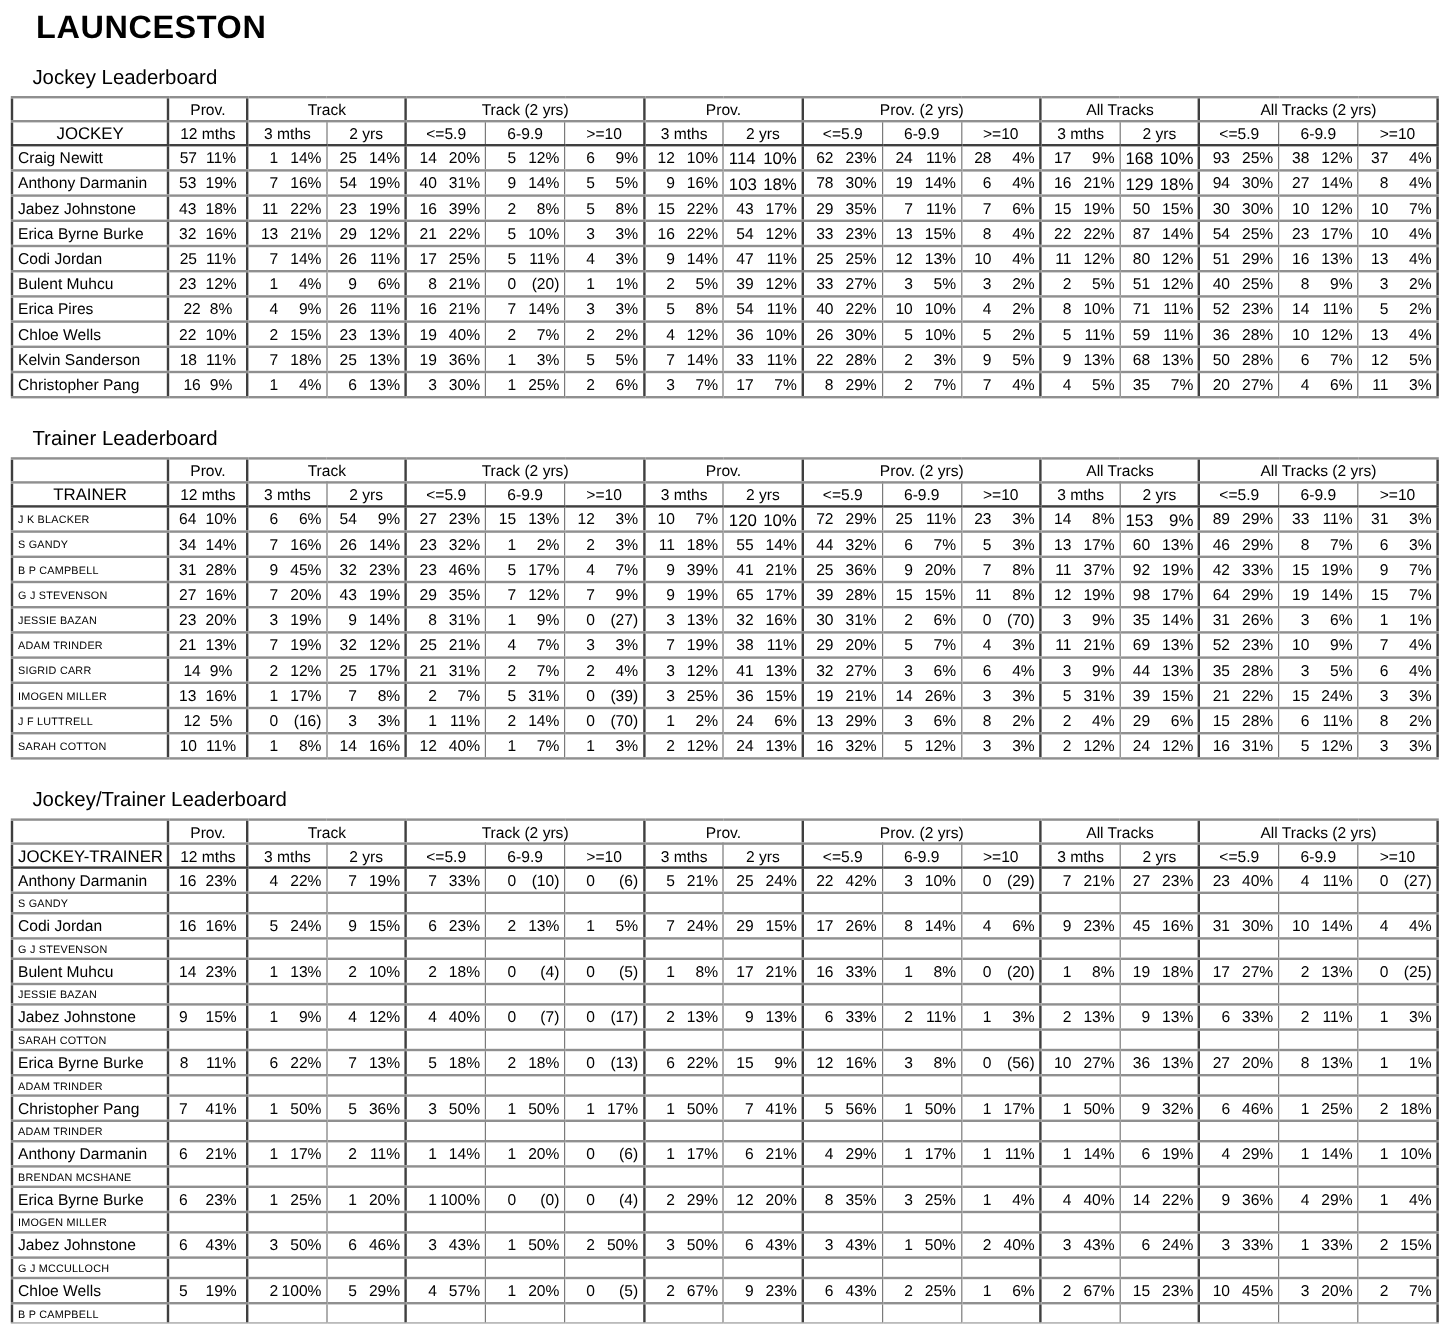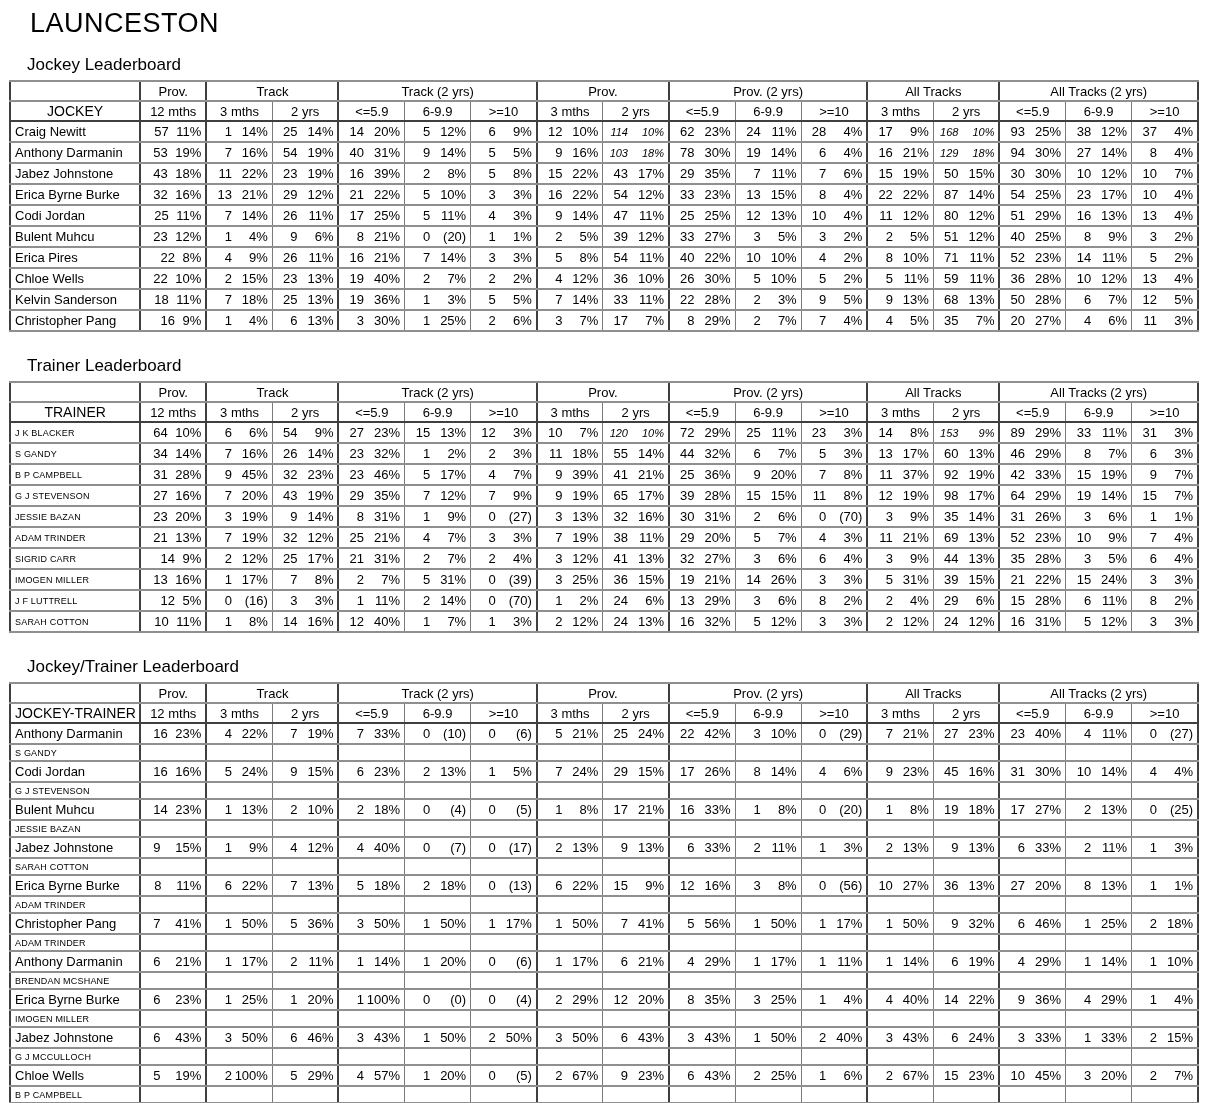--- a/index.html
+++ b/index.html
@@ -1,21 +1,21 @@
 <!DOCTYPE html>
 <html><head>
 <meta charset="utf-8">
 <style>
   html,body { margin:0; padding:0; background:#fff; }
   body {
     width:1212px; height:1103px; overflow:hidden;
     font-family:"Liberation Sans", sans-serif; color:#000;
   }
   .page-title {
-    font-size:27px; font-weight:400; letter-spacing:0.5px;
+    font-size:27px; font-weight:700; letter-spacing:0.5px;
     margin:8px 0 10px 30px;
   }
   .lb-section { margin:0 0 24px 0; }
   .section-title {
     font-size:17px; font-weight:400;
     margin:16px 0 5px 27px;
   }
   table {
     border-collapse:collapse; table-layout:fixed;
     width:1190px; margin-left:9px;
@@ -35,24 +35,24 @@
   tr.sub-row th { text-align:center; height:18px; border-bottom:2px solid #3f3f3f; }
   th.name-h { text-align:left; font-size:14px; }
   td.name-cell { text-align:left; font-size:13px; }
   tr.row-small td.name-cell, tr.row-sub td.name-cell {
     font-size:9px; letter-spacing:0.2px;
   }
   tr.row-sub td { height:15px; }
   .cw { display:flex; justify-content:flex-end; align-items:center; }
   .cw .c { text-align:right; }
   .cw .p { width:36px; text-align:right; }
-  td.c0 .cw { justify-content:flex-end; }
+  td.c0 .cw { justify-content:center; }
   td.c0 .cw .c { width:22px; text-align:left; }
   td.c0 .cw .p { width:auto; text-align:left; }
-  .cw.shrink { font-size:11px;font-style:italic; }
+  .cw.shrink { font-size:14px; }
 </style>
 </head>
 <body>
 
 <h1 class="page-title">LAUNCESTON</h1>
 <div id="tables-root">
     <section class="lb-section">
       <h2 class="section-title">Jockey Leaderboard</h2>
       <table>
         <colgroup>

